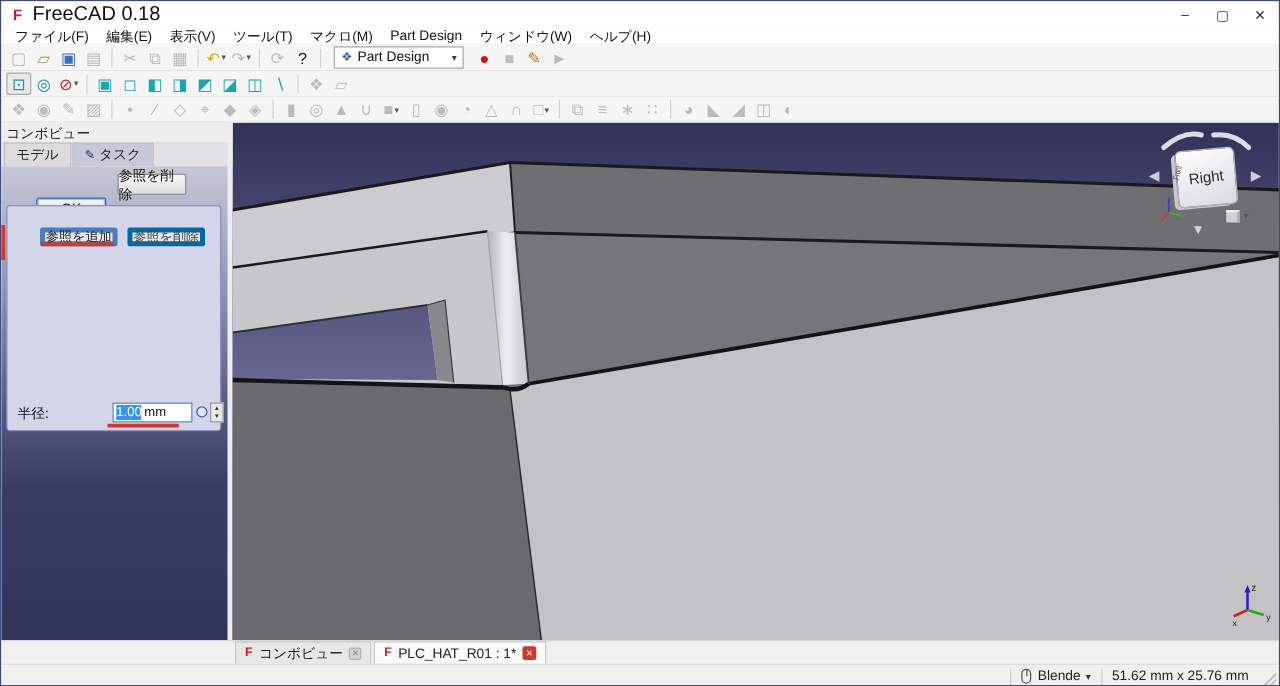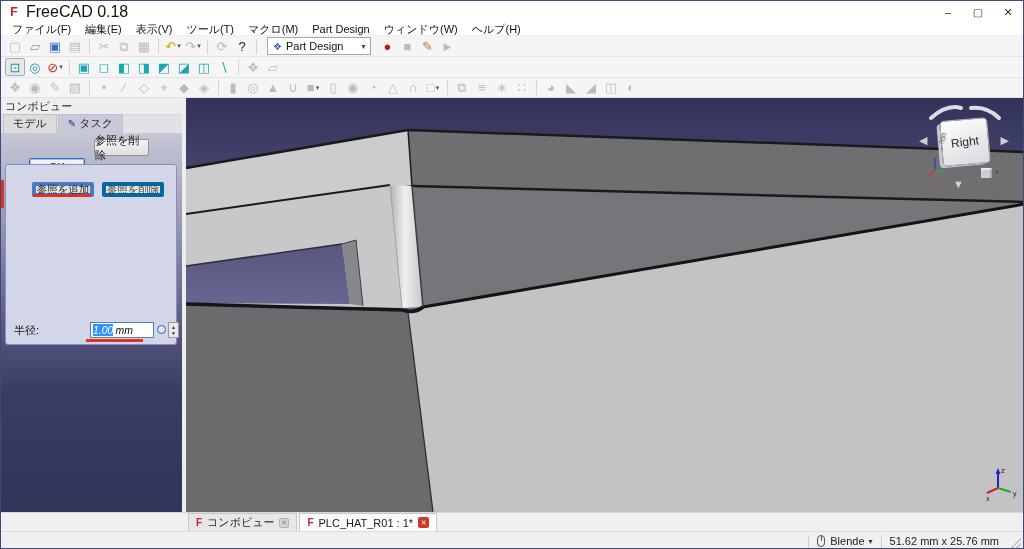--- a/index.html
+++ b/index.html
@@ -50,21 +50,21 @@
   .gb-header { height:18px; display:flex; align-items:center; padding:0 5px; gap:4px; }
   .fillet-sphere { width:10px; height:10px; border-radius:50%; background:linear-gradient(135deg,#c03030 45%,#2b3f8f 48%); }
   .gb-title { font-size:11px; font-weight:bold; color:#1c3a94; }
   .gb-collapse { margin-left:auto; width:11px; height:11px; border:1px solid #707698; border-radius:50%; font-size:6px; color:#40487a; display:flex; align-items:center; justify-content:center; background:#e4e6f2; }
   .gb-btn { position:absolute; height:15px; background:#e6e6e6; border:4px solid #0369a1; border-radius:2px; font-size:10.5px; color:#222; display:flex; align-items:center; justify-content:center; }
   #add-ref-btn { left:26px; top:17px; width:62px; border-color:#4a7ac0; }
   #remove-ref-btn { left:96px; top:17px; width:62px; color:#444; }
   .ref-list { position:absolute; left:7px; top:39px; width:158px; height:114px; background:#fff; border:1px solid #7e7e7e; font-size:11px; color:#111; padding:2px 4px; }
   .radius-row { position:absolute; left:0; top:157px; width:100%; height:16px; }
   .radius-label { position:absolute; left:8px; top:1px; font-size:11px; color:#111; }
-  .radius-input { position:absolute; left:84px; top:0; width:64px; height:16px; background:#fff; border:1px solid #4a80c8; font-size:10.5px; display:flex; align-items:center; padding-left:2px;font-style:italic; }
+  .radius-input { position:absolute; left:84px; top:0; width:64px; height:16px; background:#fff; border:1px solid #4a80c8; font-size:10.5px; display:flex; align-items:center; padding-left:2px; }
   .sel-text { background:#3094ff; color:#fff; }
   .unit-text { color:#111; margin-left:2px; }
   .expr-icon { position:absolute; left:151px; top:3px; width:9px; height:9px; border:1.5px solid #2a5ac8; border-radius:50%; background:#dfe6f6; }
   .spinner { position:absolute; left:162px; top:0; width:11px; height:16px; border:1px solid #999; background:#e8e8e8; display:flex; flex-direction:column; align-items:center; justify-content:center; font-size:5px; color:#333; line-height:1.2; }
 
   
   .annot { position:absolute; background:#e03224; z-index:60; }
 
   
   .splitter { position:absolute; left:181px; top:97px; width:4px; height:414px; background:#ededed; }

